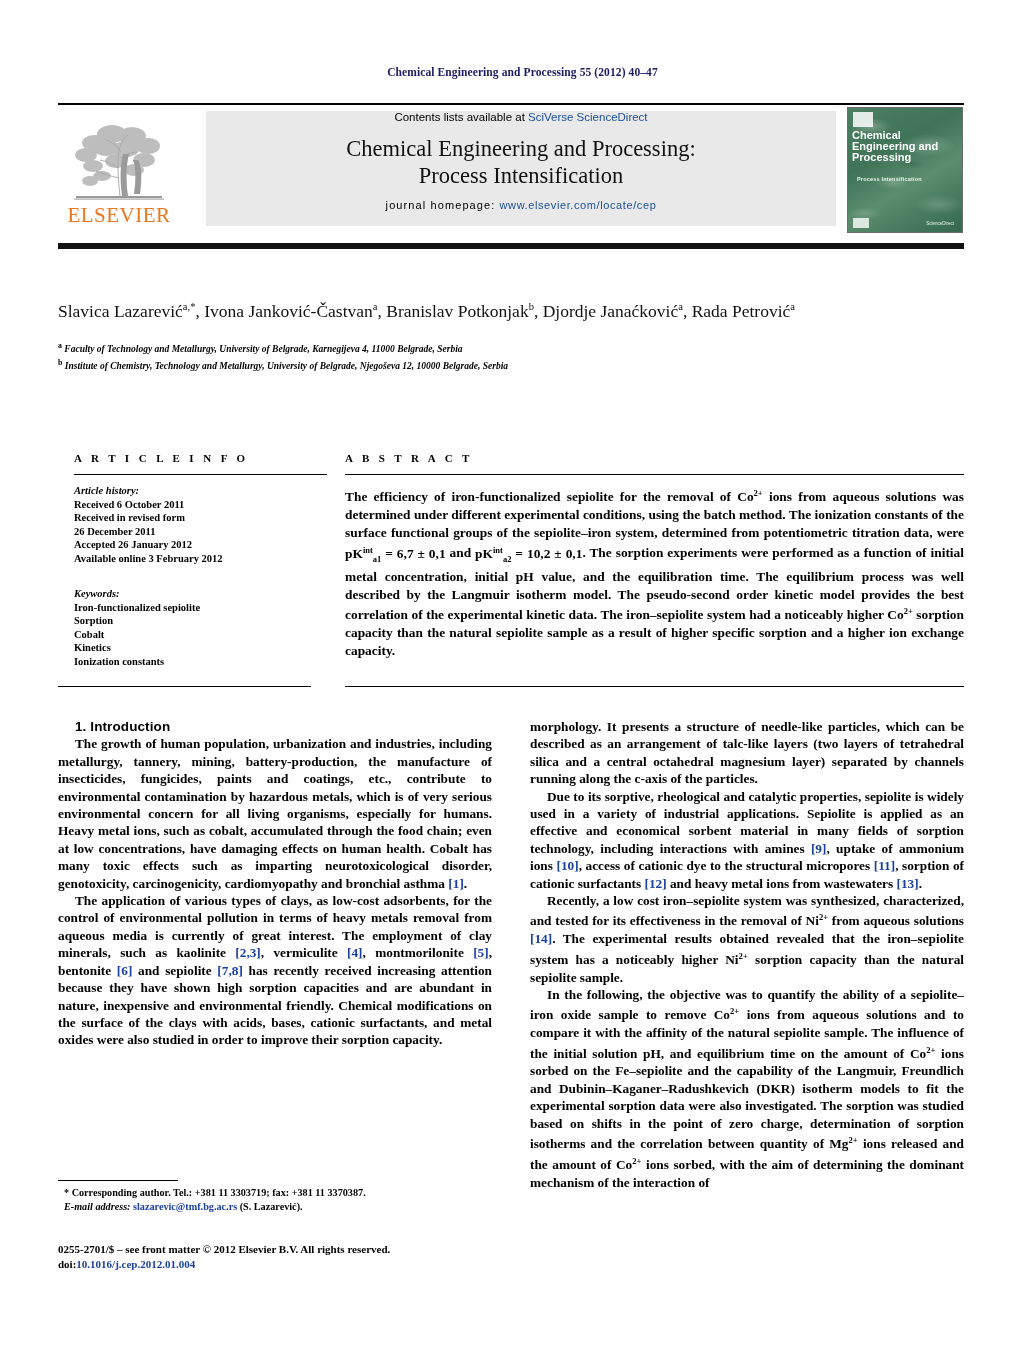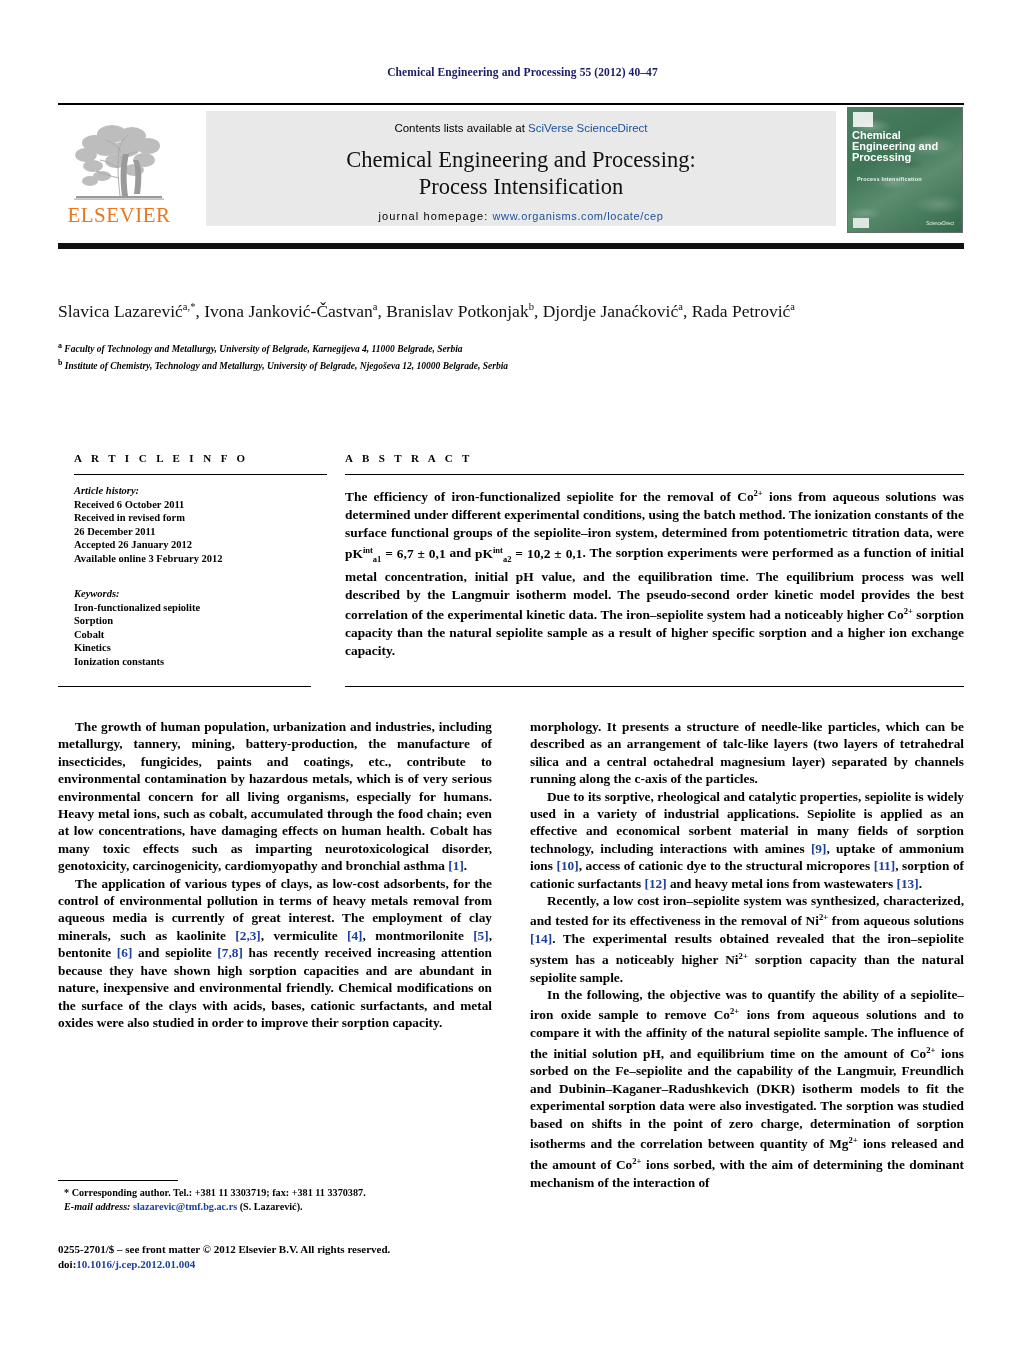--- a/index.html
+++ b/index.html
@@ -72,21 +72,20 @@
   .journal-band {
     position: absolute;
     top: 8px;
     left: 148px;
     width: 630px;
     height: 115px;
     background: #e9e9e9;
     text-align: center;
   }
   .contents-line {
-    margin-top: 11px;
     font-family: "Liberation Sans", sans-serif;
     font-size: 11.5px;
     color: #000;
   }
   .contents-line .sd-link { color: #1a4f9c; }
   .journal-title {
     margin-top: 12px;
     font-family: "Liberation Serif", serif;
     font-size: 22.5px;
     line-height: 27px;
@@ -391,21 +390,21 @@
     </div>
 
     <div class="journal-band">
       <div class="contents-line">
         <span>Contents lists available at </span><span class="sd-link">SciVerse ScienceDirect</span>
       </div>
       <div class="journal-title">Chemical Engineering and Processing:</div>
       <div class="journal-subtitle">Process Intensification</div>
       <div class="homepage-line">
         <span>journal homepage:</span>
-        <span class="hp-url">www.organisms.com/locate/cep</span>
+        <span class="hp-url">www.elsevier.com/locate/cep</span>
       </div>
     </div>
 
     <div class="cover-thumb">
       <div class="cover-noise"></div>
       <div class="cover-elsevier-badge"></div>
       <div class="cover-title">Chemical Engineering and Processing</div>
       <div class="cover-sub">Process Intensification</div>
       <div class="cover-foot-badge"></div>
       <div class="cover-foot">ScienceDirect</div>
@@ -450,20 +449,21 @@
   <div class="abs-col">
     <div class="sec-label">A B S T R A C T</div>
     <div class="hr-thin"></div>
     <div class="abstract-body"><span>The efficiency of iron-functionalized sepiolite for the removal of Co</span><sup>2+</sup><span> ions from aqueous solutions was determined under different experimental conditions, using the batch method. The ionization constants of the surface functional groups of the sepiolite–iron system, determined from potentiometric titration data, were </span><span class="frm"><span>pK</span><sup>int</sup><sub>a1</sub><span> = 6,7 ± 0,1</span></span><span> and </span><span class="frm"><span>pK</span><sup>int</sup><sub>a2</sub><span> = 10,2 ± 0,1</span></span><span>. The sorption experiments were performed as a function of initial metal concentration, initial pH value, and the equilibration time. The equilibrium process was well described by the Langmuir isotherm model. The pseudo-second order kinetic model provides the best correlation of the experimental kinetic data. The iron–sepiolite system had a noticeably higher Co</span><sup>2+</sup><span> sorption capacity than the natural sepiolite sample as a result of higher specific sorption and a higher ion exchange capacity.</span></div>
   </div>
 
   <div class="hr-info-bottom"></div>
   <div class="hr-abs-bottom"></div>
 
   <div class="body-col left">
+    <p class="sec-heading">1.  Introduction</p>
 
     <p><span>The growth of human population, urbanization and industries, including metallurgy, tannery, mining, battery-production, the manufacture of insecticides, fungicides, paints and coatings, etc., contribute to environmental contamination by hazardous metals, which is of very serious environmental concern for all living organisms, especially for humans. Heavy metal ions, such as cobalt, accumulated through the food chain; even at low concentrations, have damaging effects on human health. Cobalt has many toxic effects such as imparting neurotoxicological disorder, genotoxicity, carcinogenicity, cardiomyopathy and bronchial asthma</span> <span class="ref">[1]</span>.</p>
 
     <p><span>The application of various types of clays, as low-cost adsorbents, for the control of environmental pollution in terms of heavy metals removal from aqueous media is currently of great interest. The employment of clay minerals, such as kaolinite </span><span class="ref">[2,3]</span><span>, vermiculite </span><span class="ref">[4]</span><span>, montmorilonite </span><span class="ref">[5]</span><span>, bentonite </span><span class="ref">[6]</span><span> and sepiolite </span><span class="ref">[7,8]</span><span> has recently received increasing attention because they have shown high sorption capacities and are abundant in nature, inexpensive and environmental friendly. Chemical modifications on the surface of the clays with acids, bases, cationic surfactants, and metal oxides were also studied in order to improve their sorption capacity.</span></p>
 
   </div>
 
   <div class="body-col right">
     <p class="noindent">morphology. It presents a structure of needle-like particles, which can be described as an arrangement of talc-like layers (two layers of tetrahedral silica and a central octahedral magnesium layer) separated by channels running along the c-axis of the particles.</p>
 

